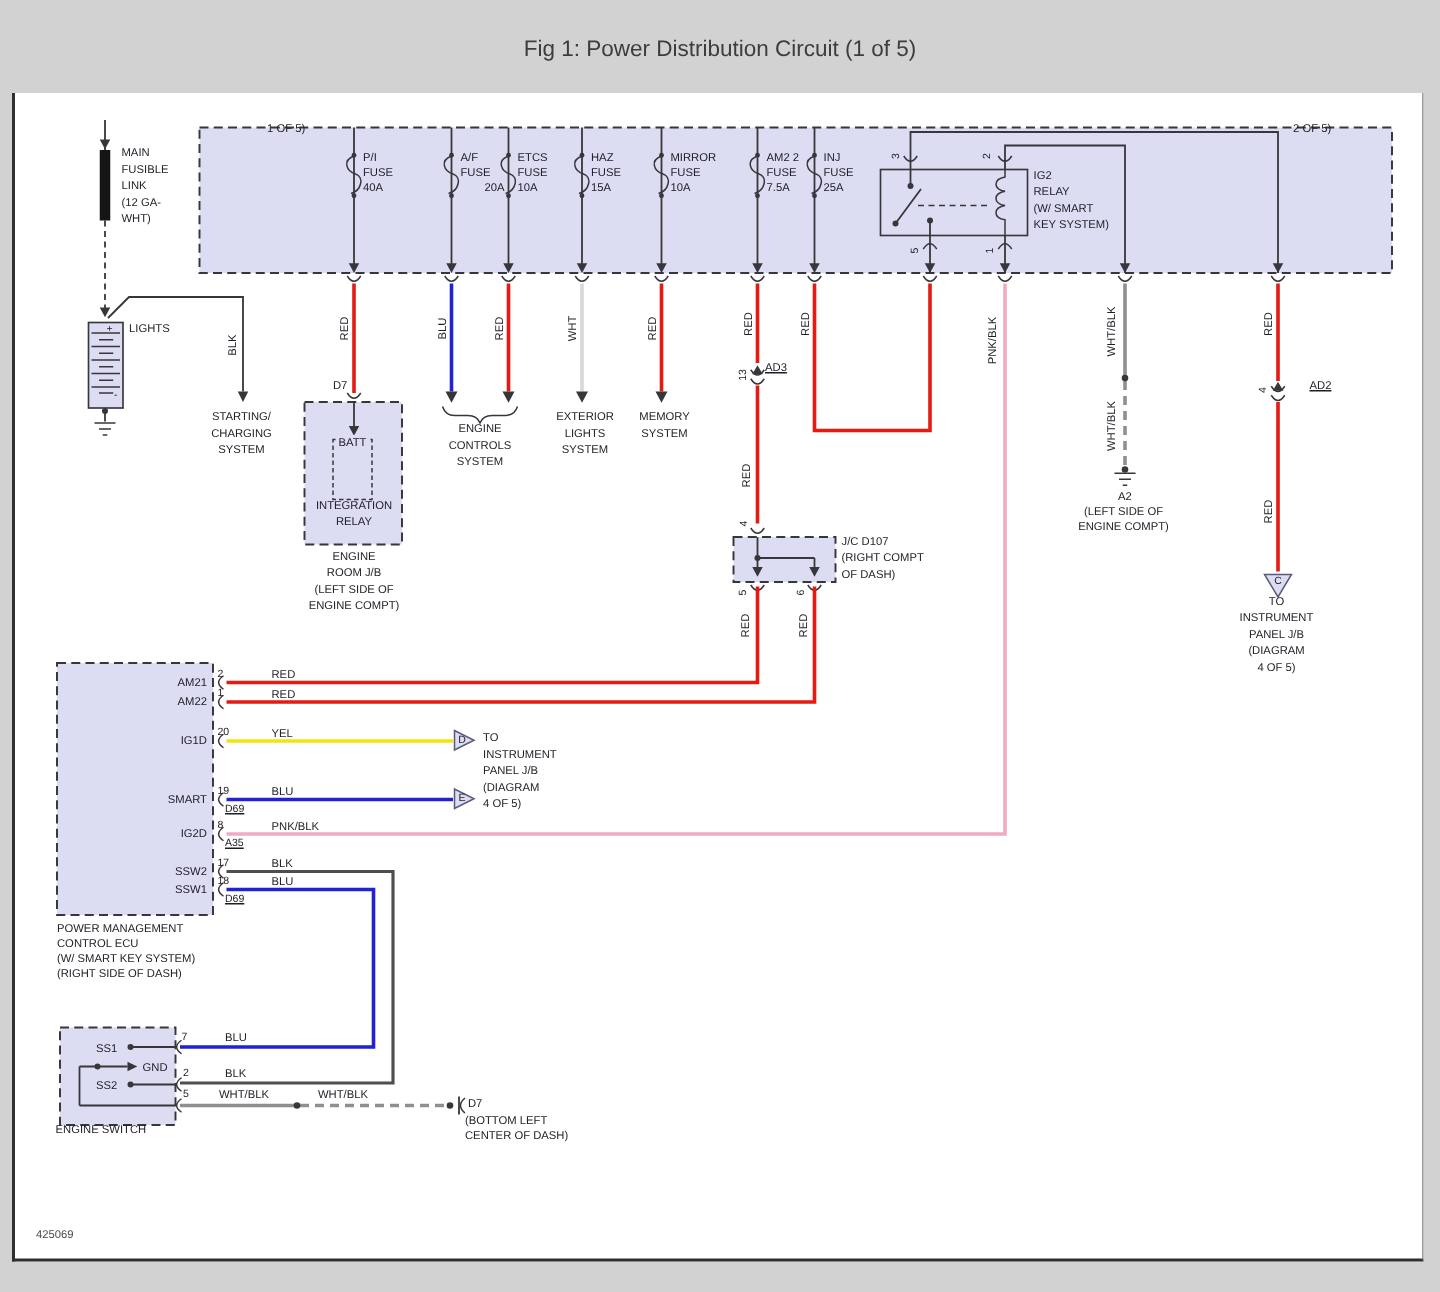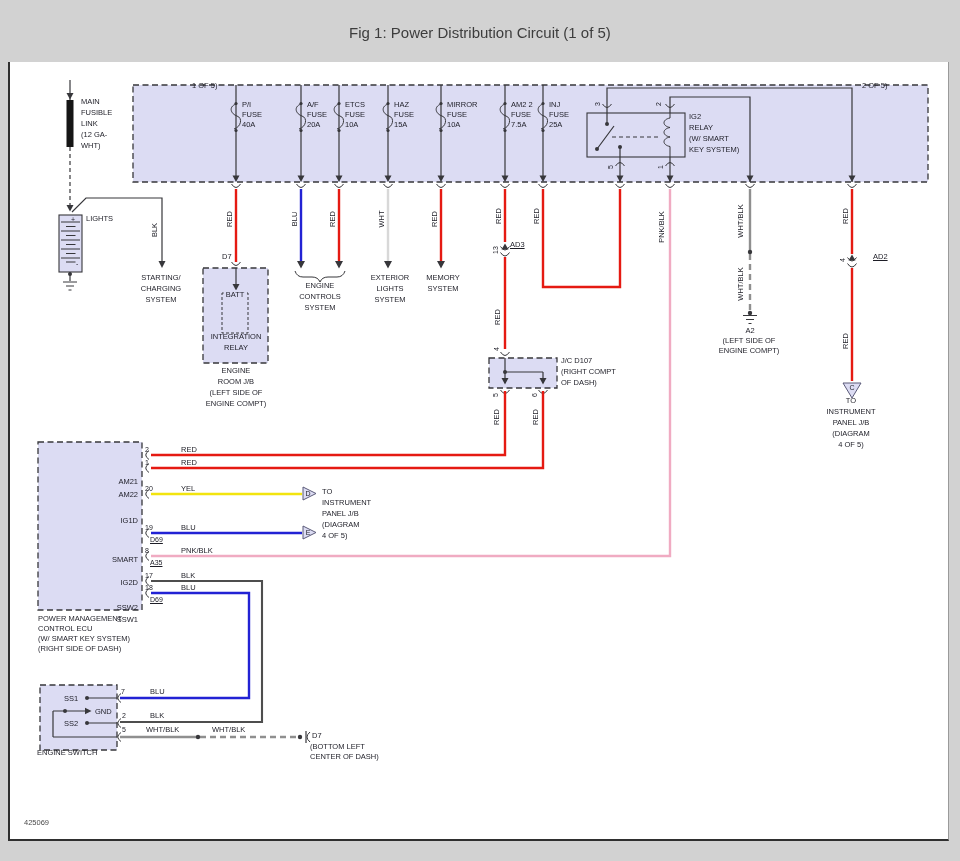--- a/index.html
+++ b/index.html
@@ -6,21 +6,21 @@
   body{width:960px;height:861px;position:relative;overflow:hidden;
        background:var(--page,#d2d2d2);font-family:"Liberation Sans",sans-serif;}
   .sheet{position:absolute;left:8px;top:62px;width:938px;height:777px;background:#ffffff;
          border-left:2px solid #2f2f2f;border-bottom:2px solid #2f2f2f;border-right:1px solid #9a9a9a;}
   .ttl{position:absolute;top:24px;left:0;width:100%;text-align:center;font-size:15px;color:#3d3d3d;}
   .lbl{position:absolute;font-size:7.5px;line-height:10px;color:#1d1d26;white-space:nowrap;z-index:5;}
   .sm{font-size:7px;line-height:8px;}
   .ctr{transform:translateX(-50%);}
   .rot{transform:translate(-50%,-50%) rotate(-90deg);line-height:8px;}
   .und{text-decoration:underline;}
-  .ra{width:80px;text-align:right;margin-top:27px;}
+  .ra{width:80px;text-align:right;}
   .fill-bg{background:var(--fill,#dcdcf3);padding:0 2px;}
   svg{position:absolute;left:0;top:0;z-index:2;}
   .k{stroke:var(--line,#37373b);stroke-width:1.2;fill:none;}
   .k1{stroke:var(--line,#37373b);stroke-width:1;fill:none;}
   .dsh{stroke-dasharray:4 3;}
   .wire{fill:none;stroke-width:2.4;}
   .red{stroke:var(--red,#e51a12);} .blu{stroke:var(--blu,#2222d4);}
   .yel{stroke:var(--yel,#f2e40e);} .pnk{stroke:var(--pnk,#f0abc2);}
   .gry{stroke:var(--gry,#8f8f8f);} .lgt{stroke:var(--lgt,#d8d8d8);}
   .blkw{stroke:var(--blkw,#4e4e4e);stroke-width:2.1;}
@@ -180,29 +180,29 @@
     <path class="k1" d="M121,693.5 Q114.5,698 121,702.5 M121,718.5 Q114.5,723 121,727.5 M121,732.5 Q114.5,737 121,741.5"></path>
     <path class="wire gry" d="M120,737 H197"></path>
     <path class="wire gry wdsh" d="M200,737 H298"></path>
     <circle class="dot" cx="198" cy="737" r="2.2"></circle>
     <circle class="dot" cx="300" cy="737" r="2.2"></circle>
     <path class="k" d="M306,731 V743"></path>
     <path class="k1" d="M310,732 Q304,737 310,742"></path>
   </g>
 </svg>
 
-<div class="lbl" style="left:192px;top:81px">1 OF 5)</div>
+<div class="lbl" style="left:178px;top:81px">1 OF 5)</div>
 <div class="lbl" style="left:862px;top:81px">2 OF 5)</div>
 
 <div class="lbl" style="left:242px;top:100px">P/I</div>
 <div class="lbl" style="left:242px;top:110px">FUSE</div>
 <div class="lbl" style="left:242px;top:120px">40A</div>
 <div class="lbl" style="left:307px;top:100px">A/F</div>
 <div class="lbl" style="left:307px;top:110px">FUSE</div>
-<div class="lbl" style="left:307px;top:120px">20A</div>
+<div class="lbl" style="left:323px;top:120px">20A</div>
 <div class="lbl" style="left:345px;top:100px">ETCS</div>
 <div class="lbl" style="left:345px;top:110px">FUSE</div>
 <div class="lbl" style="left:345px;top:120px">10A</div>
 <div class="lbl" style="left:394px;top:100px">HAZ</div>
 <div class="lbl" style="left:394px;top:110px">FUSE</div>
 <div class="lbl" style="left:394px;top:120px">15A</div>
 <div class="lbl" style="left:447px;top:100px">MIRROR</div>
 <div class="lbl" style="left:447px;top:110px">FUSE</div>
 <div class="lbl" style="left:447px;top:120px">10A</div>
 <div class="lbl" style="left:511px;top:100px">AM2 2</div>

